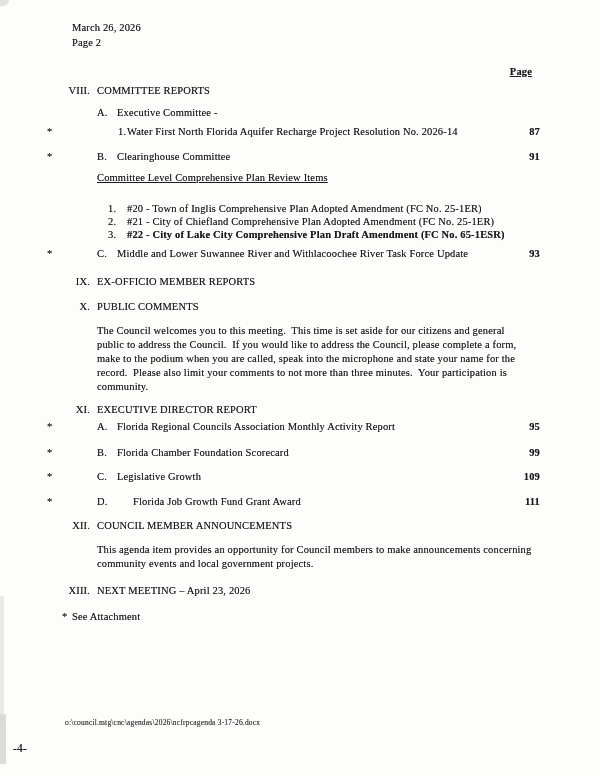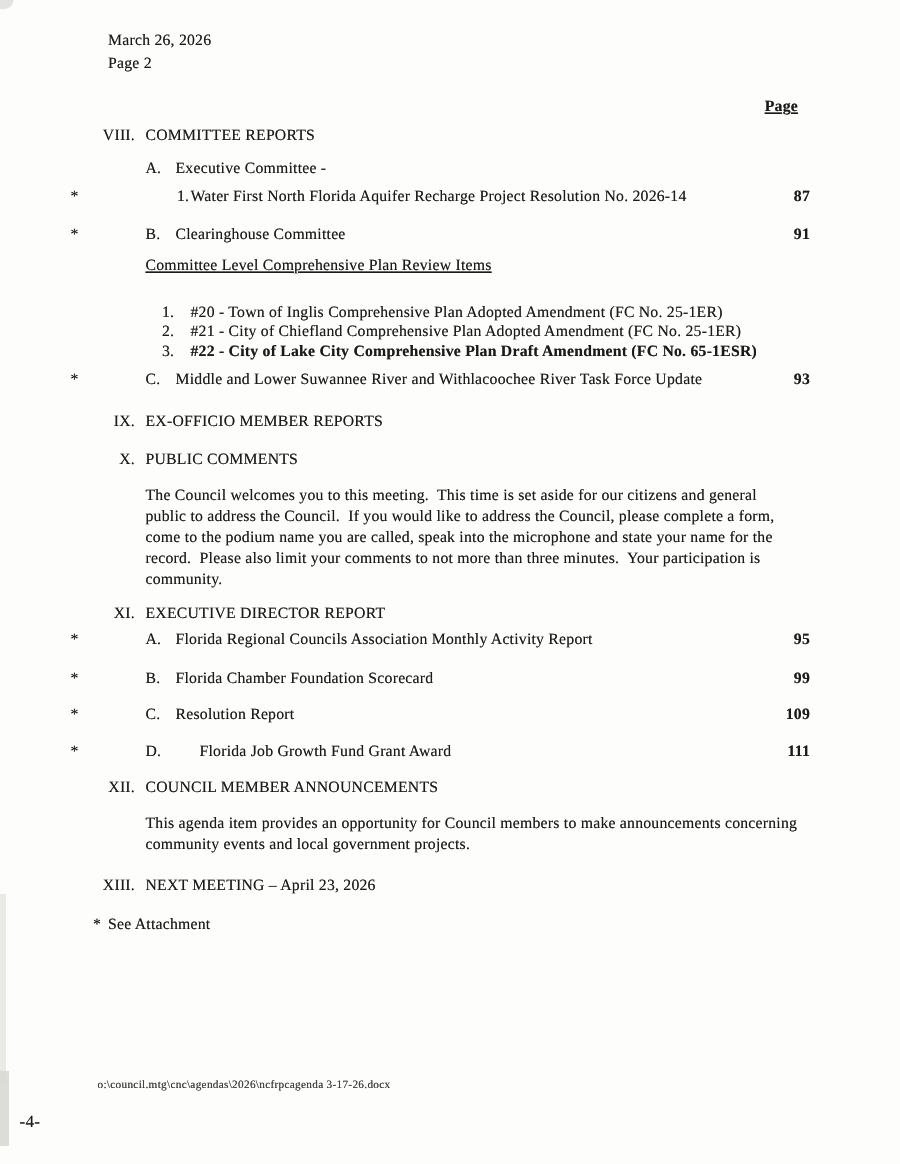--- a/index.html
+++ b/index.html
@@ -98,40 +98,40 @@
   <div class="t pg" style="top:247px;">93</div>
 
   <div class="t roman" style="top:275px;">IX.</div>
   <div class="t" style="left:97px; top:275px;">EX-OFFICIO MEMBER REPORTS</div>
 
   <div class="t roman" style="top:300px;">X.</div>
   <div class="t" style="left:97px; top:300px;">PUBLIC COMMENTS</div>
 
   <div class="t" style="left:97px; top:324px;">The Council welcomes you to this meeting.  This time is set aside for our citizens and general</div>
   <div class="t" style="left:97px; top:338px;">public to address the Council.  If you would like to address the Council, please complete a form,</div>
-  <div class="t" style="left:97px; top:352px;">come to the podium name you are called, speak into the microphone and state your name for the</div>
+  <div class="t" style="left:97px; top:352px;">make to the podium when you are called, speak into the microphone and state your name for the</div>
   <div class="t" style="left:97px; top:366px;">record.  Please also limit your comments to not more than three minutes.  Your participation is</div>
   <div class="t" style="left:97px; top:380px;">community.</div>
 
   <div class="t roman" style="top:403px;">XI.</div>
   <div class="t" style="left:97px; top:403px;">EXECUTIVE DIRECTOR REPORT</div>
 
   <div class="t" style="left:47px; top:420px;">*</div>
   <div class="t" style="left:97px; top:420px;">A.</div>
   <div class="t" style="left:117px; top:420px;">Florida Regional Councils Association Monthly Activity Report</div>
   <div class="t pg" style="top:420px;">95</div>
 
   <div class="t" style="left:47px; top:446px;">*</div>
   <div class="t" style="left:97px; top:446px;">B.</div>
   <div class="t" style="left:117px; top:446px;">Florida Chamber Foundation Scorecard</div>
   <div class="t pg" style="top:446px;">99</div>
 
   <div class="t" style="left:47px; top:470px;">*</div>
   <div class="t" style="left:97px; top:470px;">C.</div>
-  <div class="t" style="left:117px; top:470px;">Resolution Report</div>
+  <div class="t" style="left:117px; top:470px;">Legislative Growth</div>
   <div class="t pg" style="top:470px;">109</div>
 
   <div class="t" style="left:47px; top:495px;">*</div>
   <div class="t" style="left:97px; top:495px;">D.</div>
   <div class="t" style="left:117px; top:495px;margin-left:16px;">Florida Job Growth Fund Grant Award</div>
   <div class="t pg" style="top:495px;">111</div>
 
   <div class="t roman" style="top:519px;">XII.</div>
   <div class="t" style="left:97px; top:519px;">COUNCIL MEMBER ANNOUNCEMENTS</div>
 

